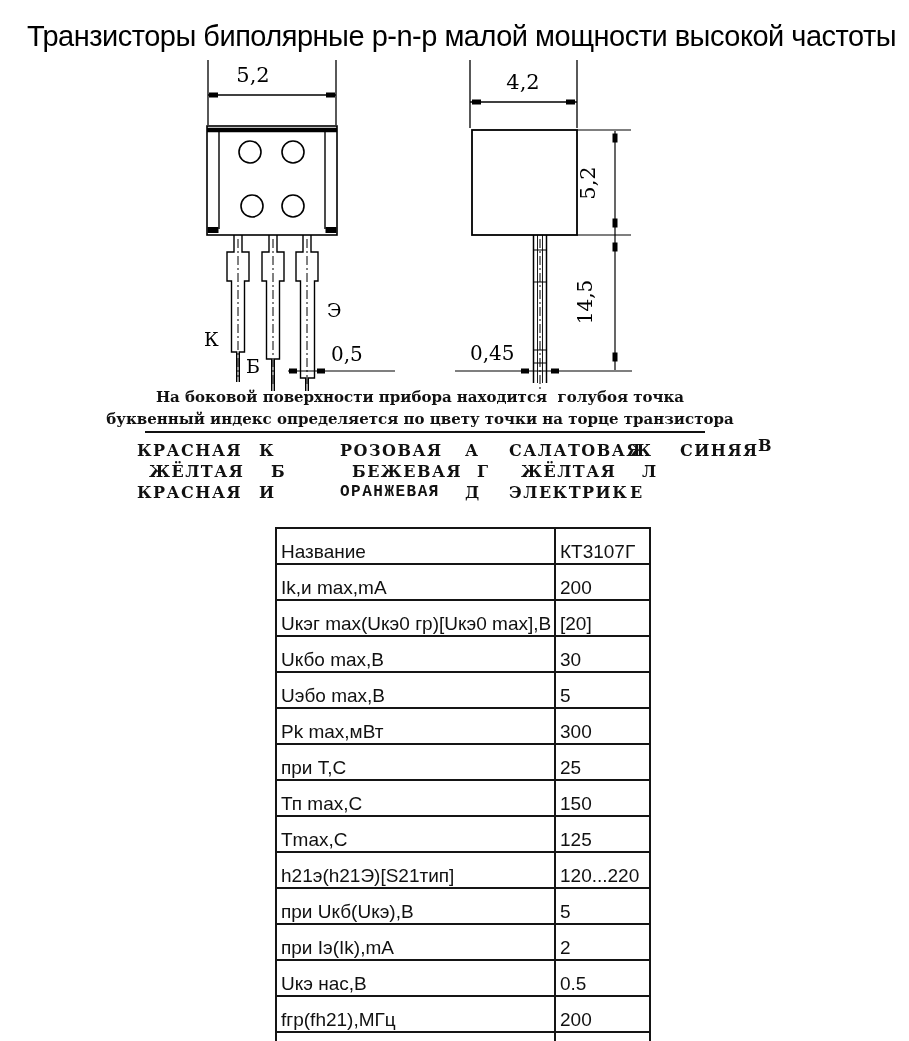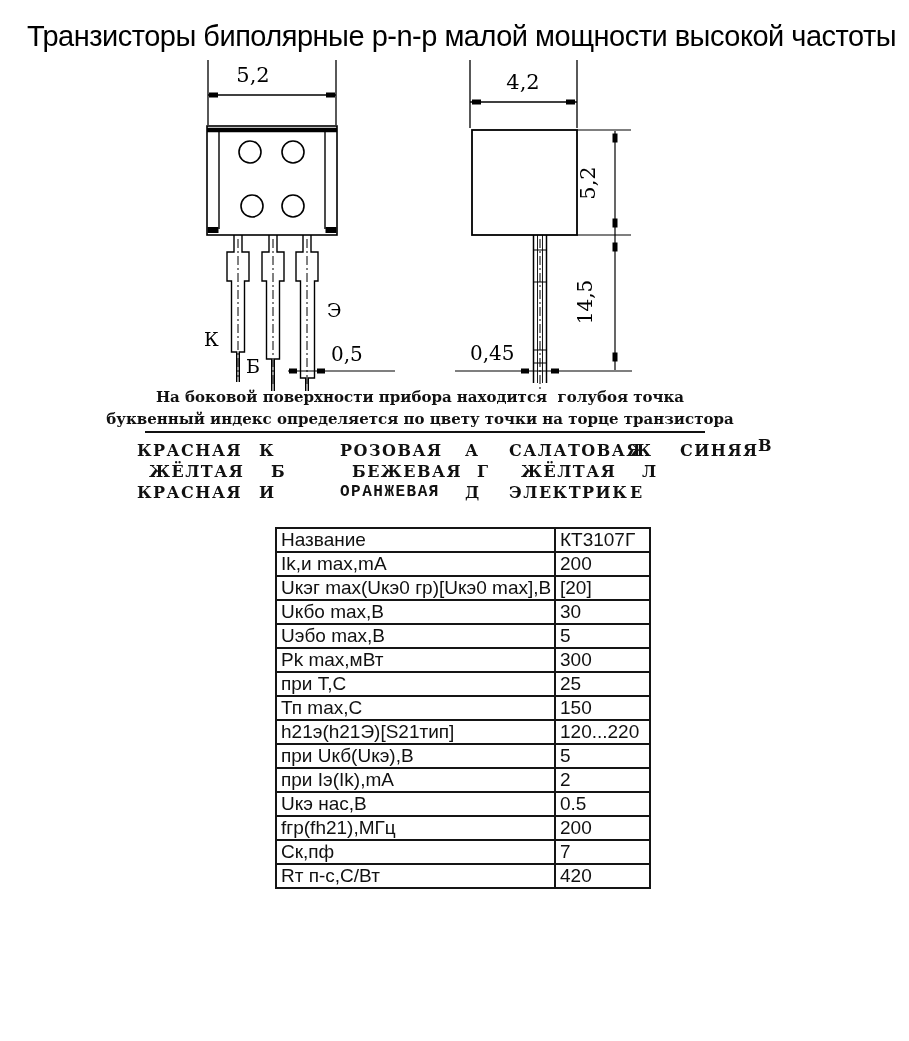--- a/index.html
+++ b/index.html
@@ -29,21 +29,21 @@
   .ccrow span {
     position:absolute; top:0; font-family:"DejaVu Serif", serif; font-weight:bold;
     font-size:16px; letter-spacing:1.5px; color:#111; white-space:pre;
   }
   #params-table {
     position:absolute; left:275px; top:527px; border-collapse:collapse; table-layout:fixed;
     font-family:"Liberation Sans", sans-serif; font-size:19px; color:#111;
   }
   #params-table td {
     border:2px solid #151515; height:22px; line-height:22px;
-    padding:0 1px 0 4px; white-space:nowrap; overflow:visible;
+    padding:12px 1px 0 4px; white-space:nowrap; overflow:visible;
   }
   #params-table td.plabel { width:272px; }
   #params-table td.pvalue { width:88px; }
 </style>
 </head>
 <body>
 
 <div class="page">
 
   <div class="title">Транзисторы биполярные p-n-p малой мощности высокой частоты</div>
@@ -195,20 +195,24 @@
         </tr>
         <tr>
           <td class="plabel">при Т,С</td>
           <td class="pvalue">25</td>
         </tr>
         <tr>
           <td class="plabel">Тп max,С</td>
           <td class="pvalue">150</td>
         </tr>
         <tr>
+          <td class="plabel">Тmax,С</td>
+          <td class="pvalue">125</td>
+        </tr>
+        <tr>
           <td class="plabel">h21э(h21Э)[S21тип]</td>
           <td class="pvalue">120...220</td>
         </tr>
         <tr>
           <td class="plabel">при Uкб(Uкэ),В</td>
           <td class="pvalue">5</td>
         </tr>
         <tr>
           <td class="plabel">при Iэ(Ik),mA</td>
           <td class="pvalue">2</td>

